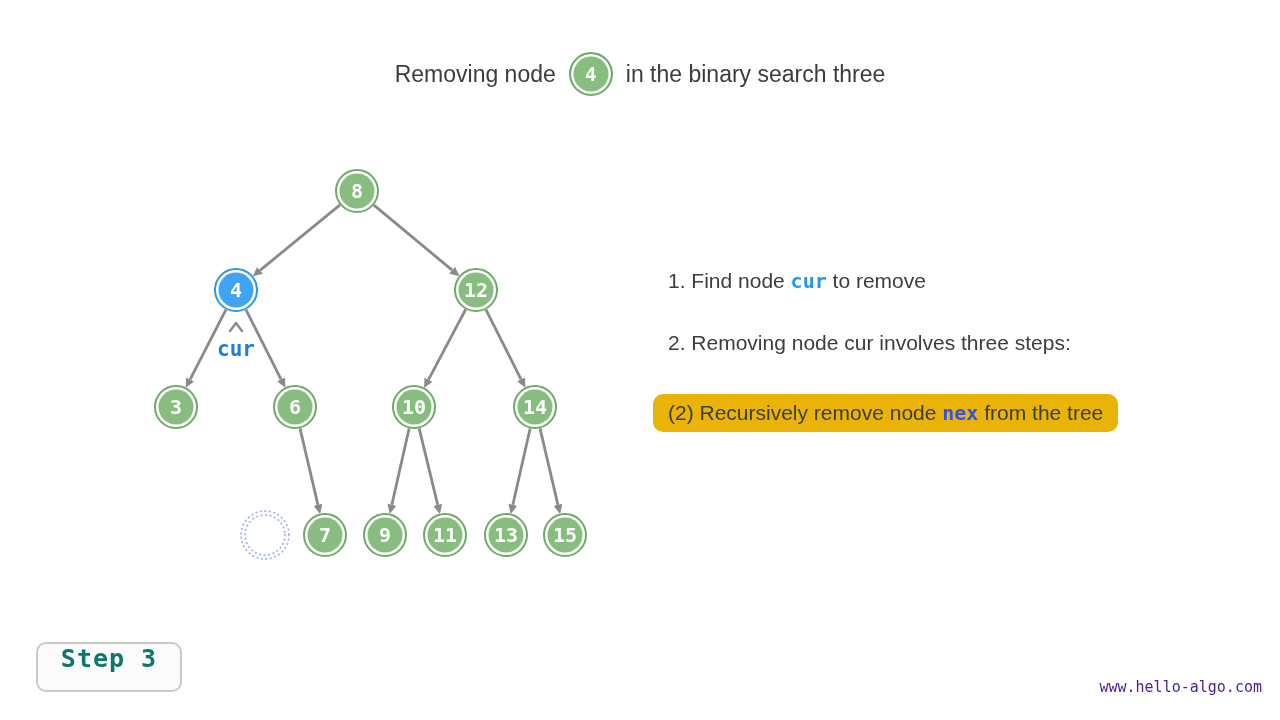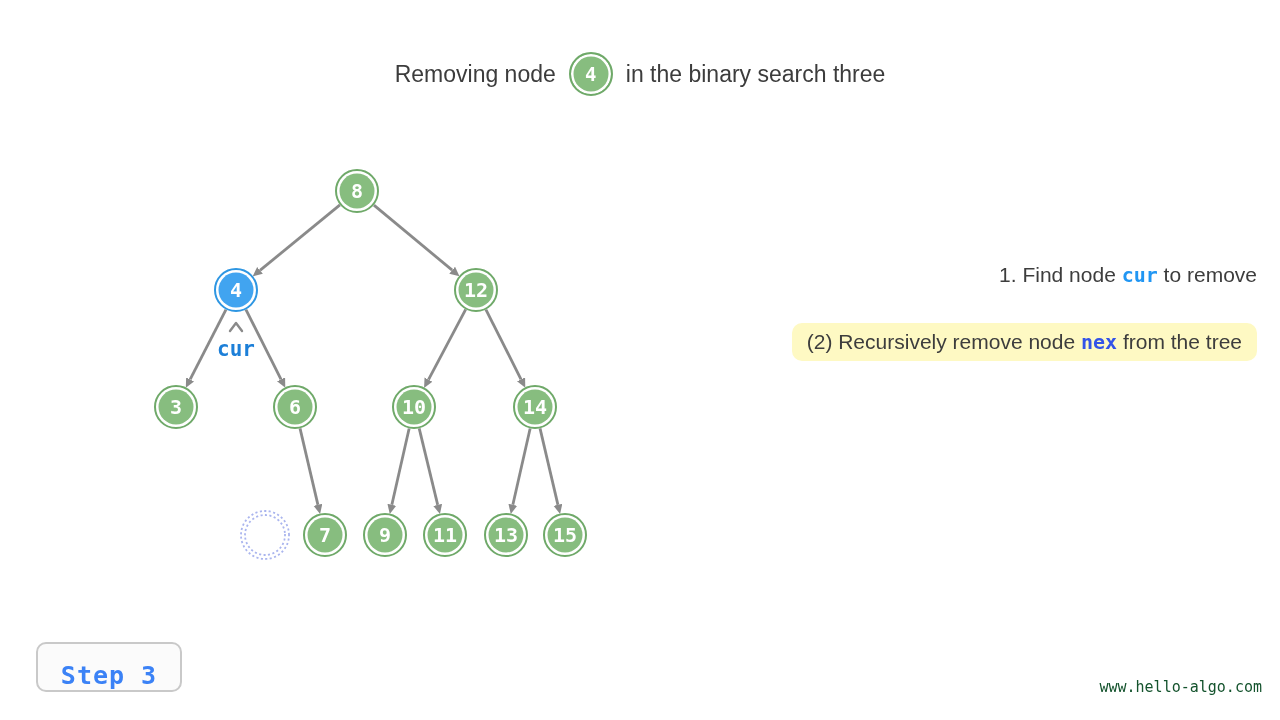--- a/index.html
+++ b/index.html
@@ -28,46 +28,46 @@
     fill:#ffffff;
   }
   #tree-svg text.pointer-label{
     font-family:"DejaVu Sans Mono",monospace;font-weight:bold;
   }
   
   #notes{
     position:absolute;left:652px;top:251px;width:615px;
     font-size:21px;color:#3d3d3d;
   }
-  #notes p{margin:10px;line-height:28px;white-space:nowrap;text-align:right;}
+  #notes p{margin:16px;line-height:28px;white-space:nowrap;}
   #notes p:nth-child(1){margin-bottom:34px;}
   #notes p:nth-child(2){margin-bottom:37px;}
   #notes p:nth-child(3){margin-bottom:9px;}
   #notes p:nth-child(4){margin-bottom:3px;}
   #notes .code{
     font-family:"DejaVu Sans Mono",monospace;font-weight:bold;font-size:20px;
   }
   #notes .code-sky{color:#2196f3;}
   #notes .code-royal{color:#3353e8;}
   #notes .pill{
-    display:inline-block;background:#fef9c3;border-radius:10px;
+    display:inline-block;background:#eab308;border-radius:10px;
     padding:5px 15px;margin-left:-15px;
   }
   
   .step-box{
     position:absolute;left:36px;top:642px;width:142px;height:46px;
     border:2px solid #c9c9c9;border-radius:10px;background:#fbfbfb;
-    display:flex;align-items:flex-end;justify-content:center;
+    display:flex;align-items:flex-start;justify-content:center;
     font-family:"DejaVu Sans Mono",monospace;font-weight:bold;
-    font-size:25px;color:#3b82f6;letter-spacing:1px;
+    font-size:25px;color:#0f766e;letter-spacing:1px;
   }
   .watermark{
     position:absolute;right:42px;top:678px;
     font-family:"DejaVu Sans Mono",monospace;
-    font-size:15px;color:#14532d;
+    font-size:15px;color:#4c1d95;
   }
 </style>
 </head>
 <body>
 
 <div class="stage">
 
   <div class="title-row">
     <span>Removing node</span>
     <span class="title-node">
@@ -154,20 +154,21 @@
         <circle cx="565" cy="535" r="21" fill="#ffffff" stroke="#6fa969" stroke-width="2"></circle>
         <circle cx="565" cy="535" r="17.5" fill="#87bd7f"></circle>
         <text x="565" y="535" text-anchor="middle" dominant-baseline="central" font-size="20" class="node-label">15</text>
       </g>
       <polyline points="230,331 236,323 242,331" fill="none" stroke="#8a8a8a" stroke-width="2.4" stroke-linecap="round" stroke-linejoin="round"></polyline>
       <text x="236" y="349" text-anchor="middle" dominant-baseline="central" font-size="21" fill="#1c7fd8" class="pointer-label">cur</text>
     </svg>
 
   <div id="notes">
       <p><span>1. Find node </span><span class="code code-sky">cur</span><span> to remove</span></p>
+      <p><span>2. Removing node cur involves three steps:</span></p>
       <p><span class="pill"><span>(2) Recursively remove node </span><span class="code code-royal">nex</span><span> from the tree</span></span></p>
     </div>
 
   <div class="step-box">
     <span>Step 3</span>
   </div>
 
   <div class="watermark">www.hello-algo.com</div>
 
 </div>

